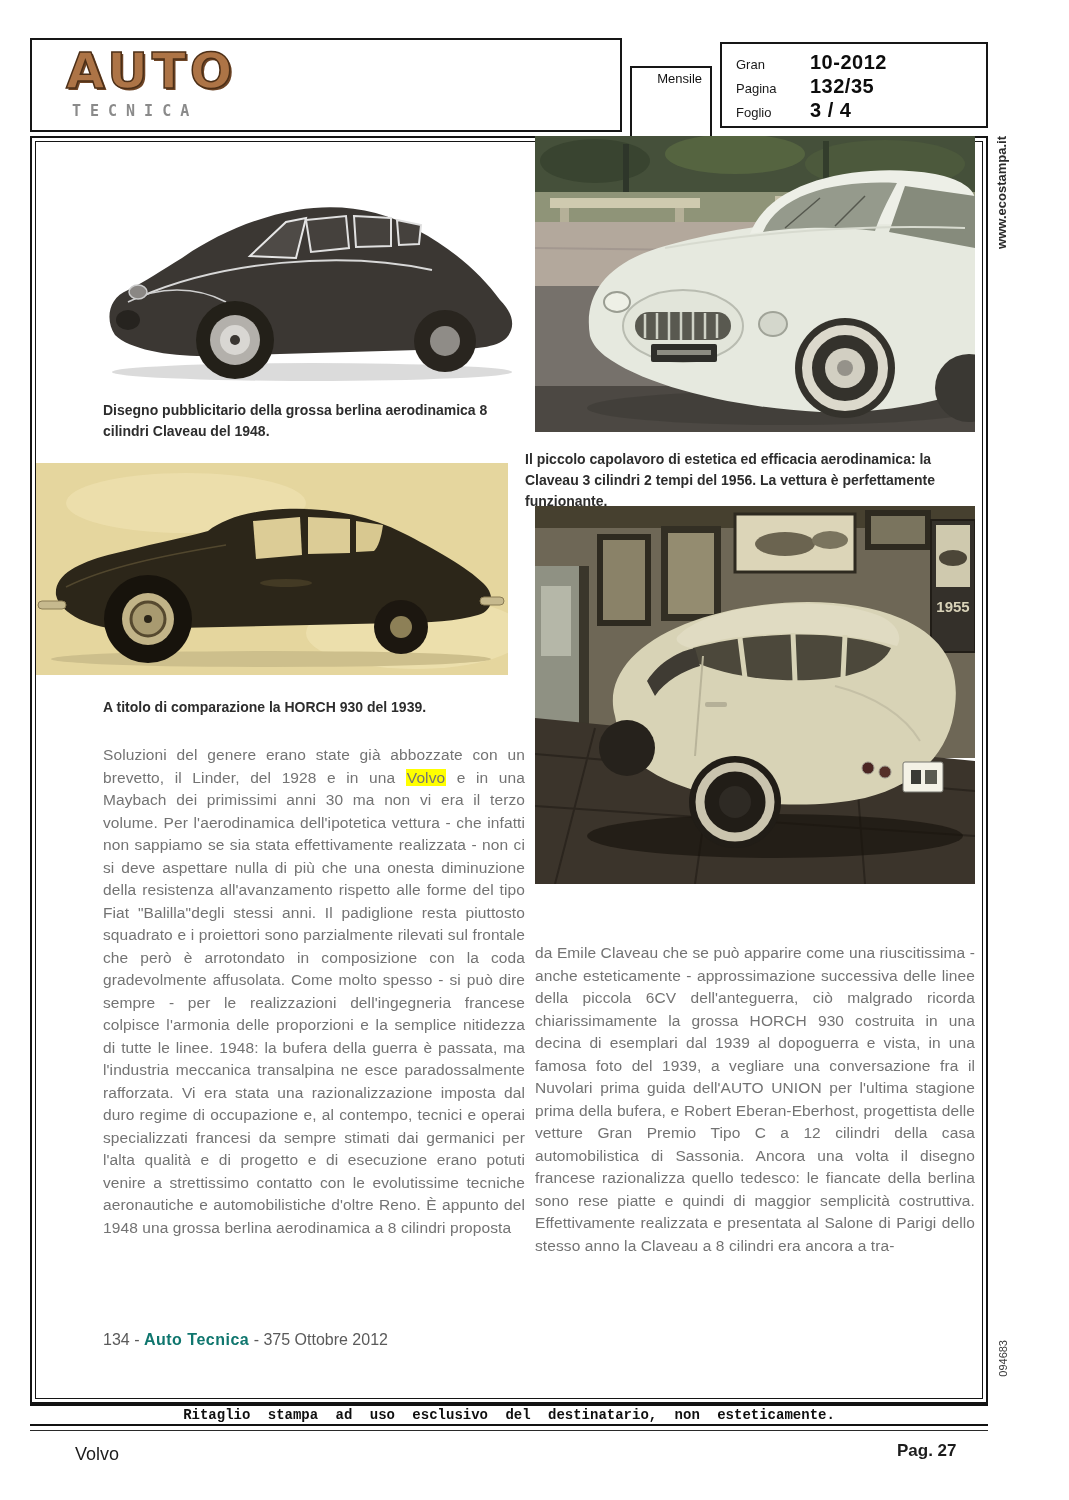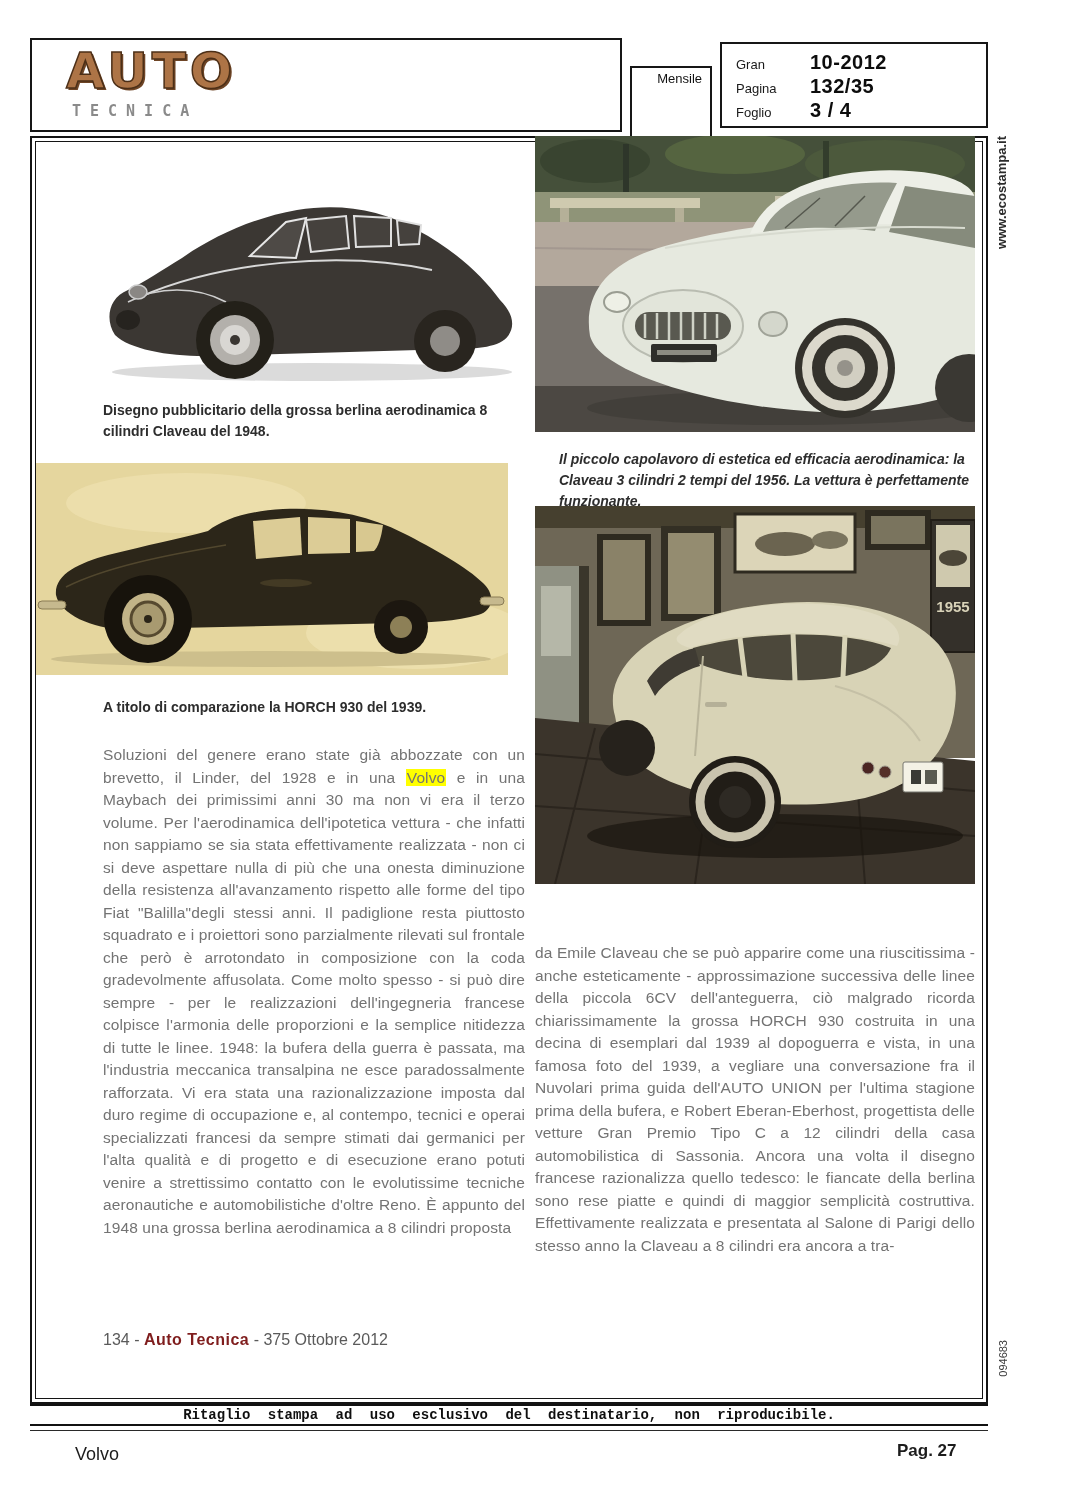--- a/index.html
+++ b/index.html
@@ -30,21 +30,21 @@
   .fig{position:absolute;}
   .fig svg{display:block;width:100%;height:100%;}
 
   .caption{position:absolute;font-weight:bold;font-size:14px;line-height:1.5;color:#2d2d2d;}
 
   .bodytext{position:absolute;font-size:15.5px;line-height:22.5px;text-align:justify;
             color:#737373;letter-spacing:0.1px;}
   .highlight{background:#ffff00;padding:0 1px;}
 
   .footer-credit{position:absolute;left:103px;top:1331px;font-size:16px;color:#5a5a5a;}
-  .magazine-name{color:#7f1d1d;font-weight:bold;letter-spacing:0.5px;}
+  .magazine-name{color:#0f766e;font-weight:bold;letter-spacing:0.5px;}
 
   .strip{position:absolute;left:30px;top:1404px;width:958px;height:22px;
          border-top:2px solid #111;border-bottom:2px solid #111;box-sizing:border-box;
          display:flex;align-items:center;justify-content:center;
          font-family:"Liberation Mono",monospace;font-size:14px;font-weight:bold;
          word-spacing:9px;color:#0f0f0f;background:#fff;}
   .strip-underline{position:absolute;left:30px;top:1430px;width:958px;height:0;
                    border-top:1px solid #2a2a2a;}
 
   .subject{position:absolute;left:75px;top:1444px;font-size:18px;color:#1c1c1c;}
@@ -246,35 +246,35 @@
       <circle cx="92" cy="242" r="28" fill="#26221c"></circle>
       <g>
         <circle cx="200" cy="296" r="46" fill="#211d17"></circle>
         <circle cx="200" cy="296" r="35" fill="none" stroke="#cac4ae" stroke-width="9"></circle>
         <circle cx="200" cy="296" r="16" fill="#2e2a24"></circle>
       </g>
     </svg>
   </div>
 
   <div class="caption" style="left:103px;top:400px;width:424px;">Disegno pubblicitario della grossa berlina aerodinamica 8 cilindri Claveau del 1948.</div>
-  <div class="caption" style="left:559px;top:449px;width:440px;font-style:italic;">Il piccolo capolavoro di estetica ed efficacia aerodinamica: la Claveau 3 cilindri 2 tempi del 1956. La vettura è perfettamente funzionante.</div>
+  <div class="caption" style="left:525px;top:449px;width:440px;">Il piccolo capolavoro di estetica ed efficacia aerodinamica: la Claveau 3 cilindri 2 tempi del 1956. La vettura è perfettamente funzionante.</div>
   <div class="caption" style="left:103px;top:697px;width:424px;">A titolo di comparazione la HORCH 930 del 1939.</div>
 
   <div class="bodytext" style="left:103px;top:744px;width:422px;height:566px;">
     <span>Soluzioni del genere erano state già abbozzate con un brevetto, il Linder, del 1928 e in una </span><span class="highlight">Volvo</span><span> e in una Maybach dei primissimi anni 30 ma non vi era il terzo volume. Per l'aerodinamica dell'ipotetica vettura - che infatti non sappiamo se sia stata effettivamente realizzata - non ci si deve aspettare nulla di più che una onesta diminuzione della resistenza all'avanzamento rispetto alle forme del tipo Fiat "Balilla"degli stessi anni. Il padiglione resta piuttosto squadrato e i proiettori sono parzialmente rilevati sul frontale che però è arrotondato in composizione con la coda gradevolmente affusolata. Come molto spesso - si può dire sempre - per le realizzazioni dell'ingegneria francese colpisce l'armonia delle proporzioni e la semplice nitidezza di tutte le linee. 1948: la bufera della guerra è passata, ma l'industria meccanica transalpina ne esce paradossalmente rafforzata. Vi era stata una razionalizzazione imposta dal duro regime di occupazione e, al contempo, tecnici e operai specializzati francesi da sempre stimati dai germanici per l'alta qualità e di progetto e di esecuzione erano potuti venire a strettissimo contatto con le evolutissime tecniche aeronautiche e automobilistiche d'oltre Reno. È appunto del 1948 una grossa berlina aerodinamica a 8 cilindri proposta</span>
   </div>
 
   <div class="bodytext" style="left:535px;top:942px;width:440px;height:390px;">da Emile Claveau che se può apparire come una riuscitissima - anche esteticamente - approssimazione successiva delle linee della piccola 6CV dell'anteguerra, ciò malgrado ricorda chiarissimamente la grossa HORCH 930 costruita in una decina di esemplari dal 1939 al dopoguerra e vista, in una famosa foto del 1939, a vegliare una conversazione fra il Nuvolari prima guida dell'AUTO UNION per l'ultima stagione prima della bufera, e Robert Eberan-Eberhost, progettista delle vetture Gran Premio Tipo C a 12 cilindri della casa automobilistica di Sassonia. Ancora una volta il disegno francese razionalizza quello tedesco: le fiancate della berlina sono rese piatte e quindi di maggior semplicità costruttiva. Effettivamente realizzata e presentata al Salone di Parigi dello stesso anno la Claveau a 8 cilindri era ancora a tra-</div>
 
   <div class="footer-credit">
     <span>134 - </span><span class="magazine-name">Auto Tecnica</span><span> - 375 Ottobre 2012</span>
   </div>
 
   <div class="strip">
-    <span>Ritaglio stampa ad uso esclusivo del destinatario, non riproducibile.</span>
+    <span>Ritaglio stampa ad uso esclusivo del destinatario, non esteticamente.</span>
   </div>
   <div class="strip-underline"></div>
 
   <div class="subject">Volvo</div>
   <div class="page-ref">Pag. 27</div>
 
   <div class="vert vert-site">www.ecostampa.it</div>
   <div class="vert vert-code">094683</div>
 
 </div>

